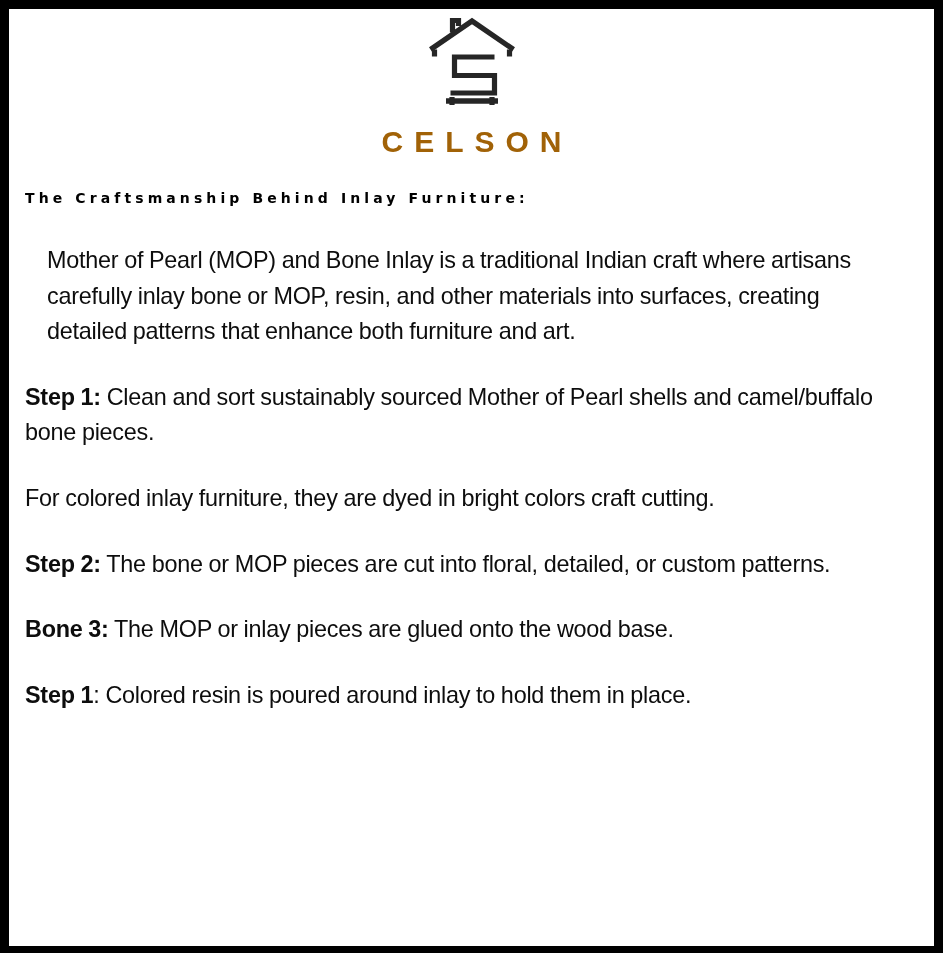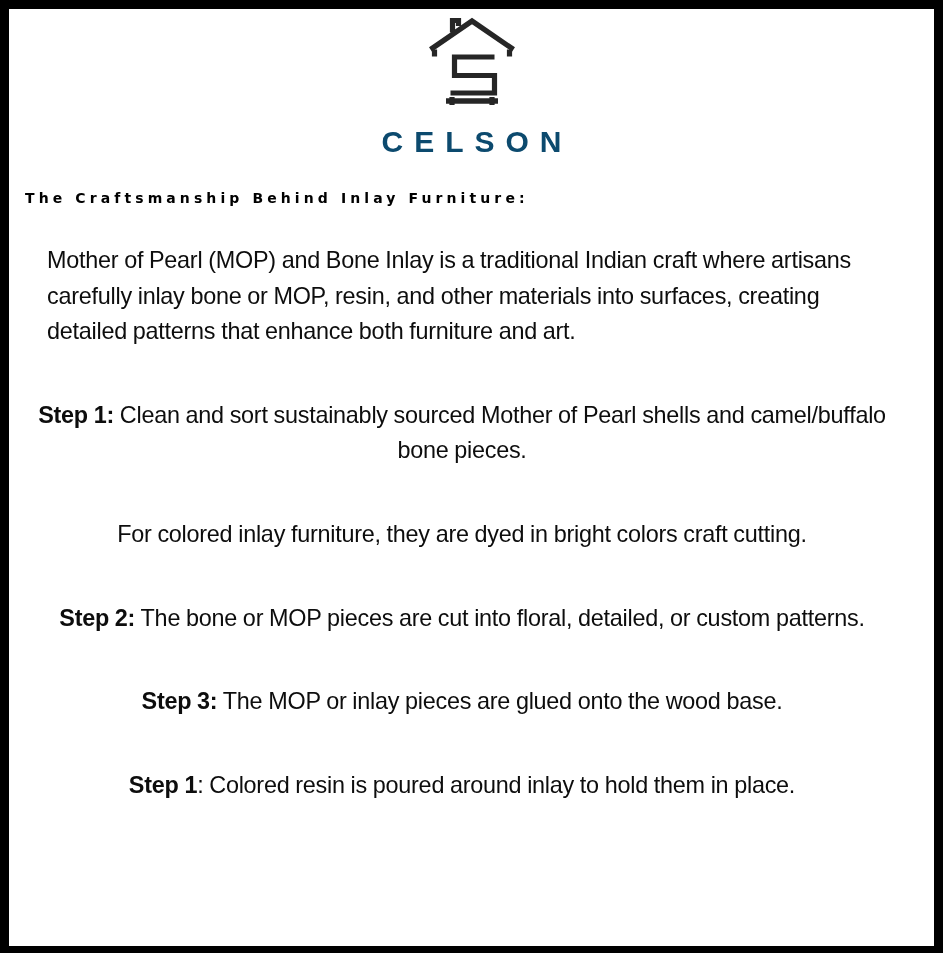--- a/index.html
+++ b/index.html
@@ -44,21 +44,21 @@
     height: 100px;
   }
   .wordmark {
     display: block;
     margin: 14px auto 0 auto;
     font-family: "Liberation Sans", "DejaVu Sans", sans-serif;
     font-size: 30px;
     font-weight: 600;
     letter-spacing: 11px;
     text-indent: 11px;
-    color: #0c4a6e;
+    color: #a16207;
     line-height: 1;
   }
 
   
   .headline {
     margin: 33px 0 0 9px;
     font-family: "DejaVu Sans", "Liberation Sans", sans-serif;
     font-size: 14px;
     font-weight: bold;
     letter-spacing: 4.1px;
@@ -74,22 +74,21 @@
   }
   .para {
     font-family: "Liberation Sans", "DejaVu Sans", sans-serif;
     font-size: 23.4px;
     line-height: 35.6px;
     color: #0d0d0d;
     letter-spacing: -0.25px;
     word-spacing: -0.4px;
   }
   .para + .para {
-    margin-top: 48px;
-    text-align: center;
+    margin-top: 30px;
   }
   .para .lead {
     font-weight: bold;
   }
   .para--intro {
     margin-top: 37px;
     margin-left: 22px;
   }
 </style>
 </head>
@@ -134,21 +133,21 @@
 
       <p class="para">
         <span class="lead"></span><span>For colored inlay furniture, they are dyed in bright colors craft cutting.</span>
       </p>
 
       <p class="para">
         <span class="lead">Step 2:</span><span> The bone or MOP pieces are cut into floral, detailed, or custom patterns.</span>
       </p>
 
       <p class="para">
-        <span class="lead">Step 3:</span><span> The MOP or inlay pieces are glued onto the wood base.</span>
+        <span class="lead">Bone 3:</span><span> The MOP or inlay pieces are glued onto the wood base.</span>
       </p>
 
       <p class="para">
         <span class="lead">Step 1</span><span>: Colored resin is poured around inlay to hold them in place.</span>
       </p>
 
 
     </div>
   </div>
 </div>

